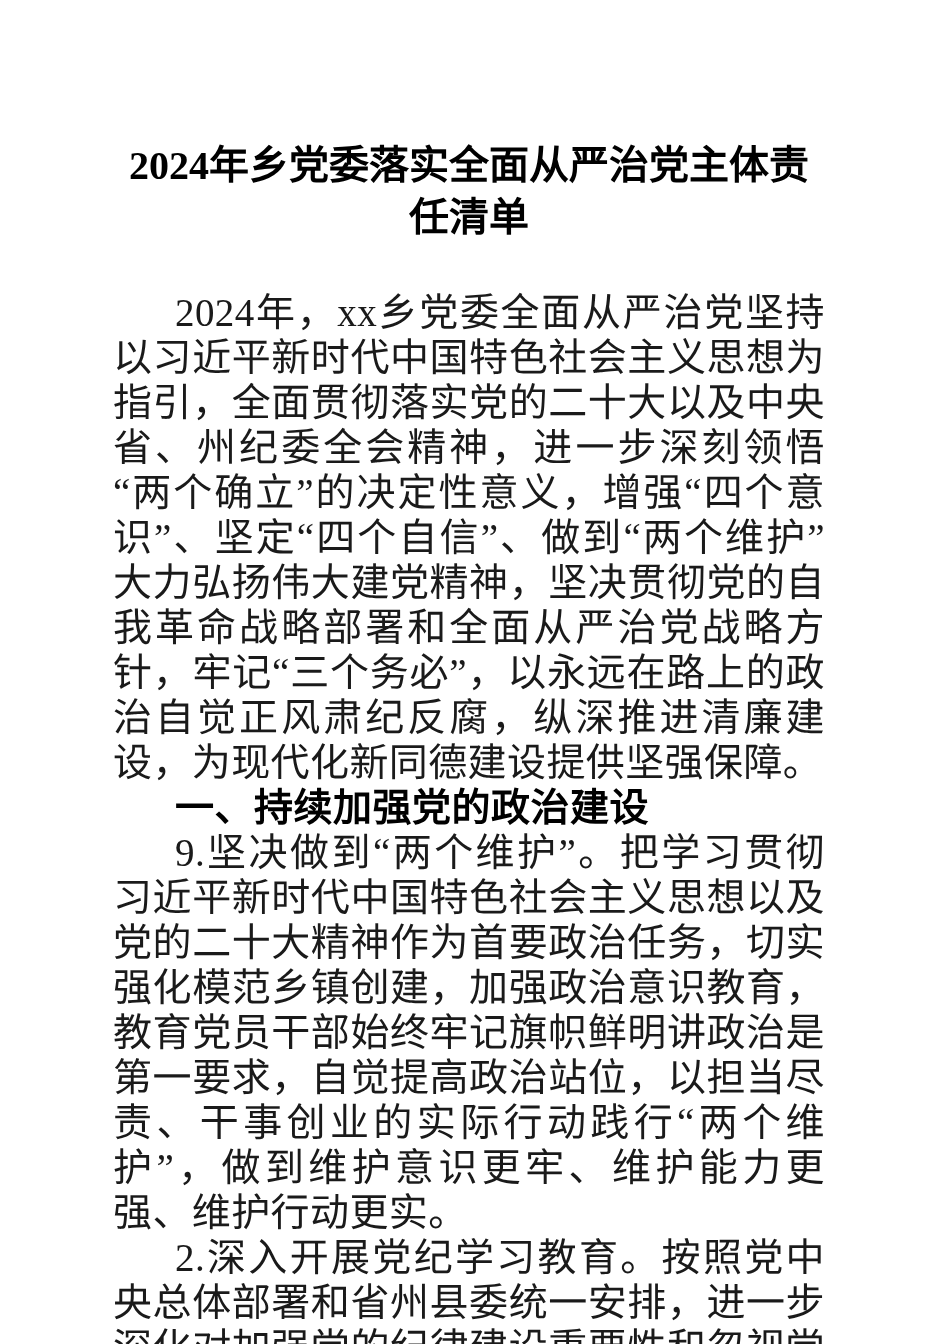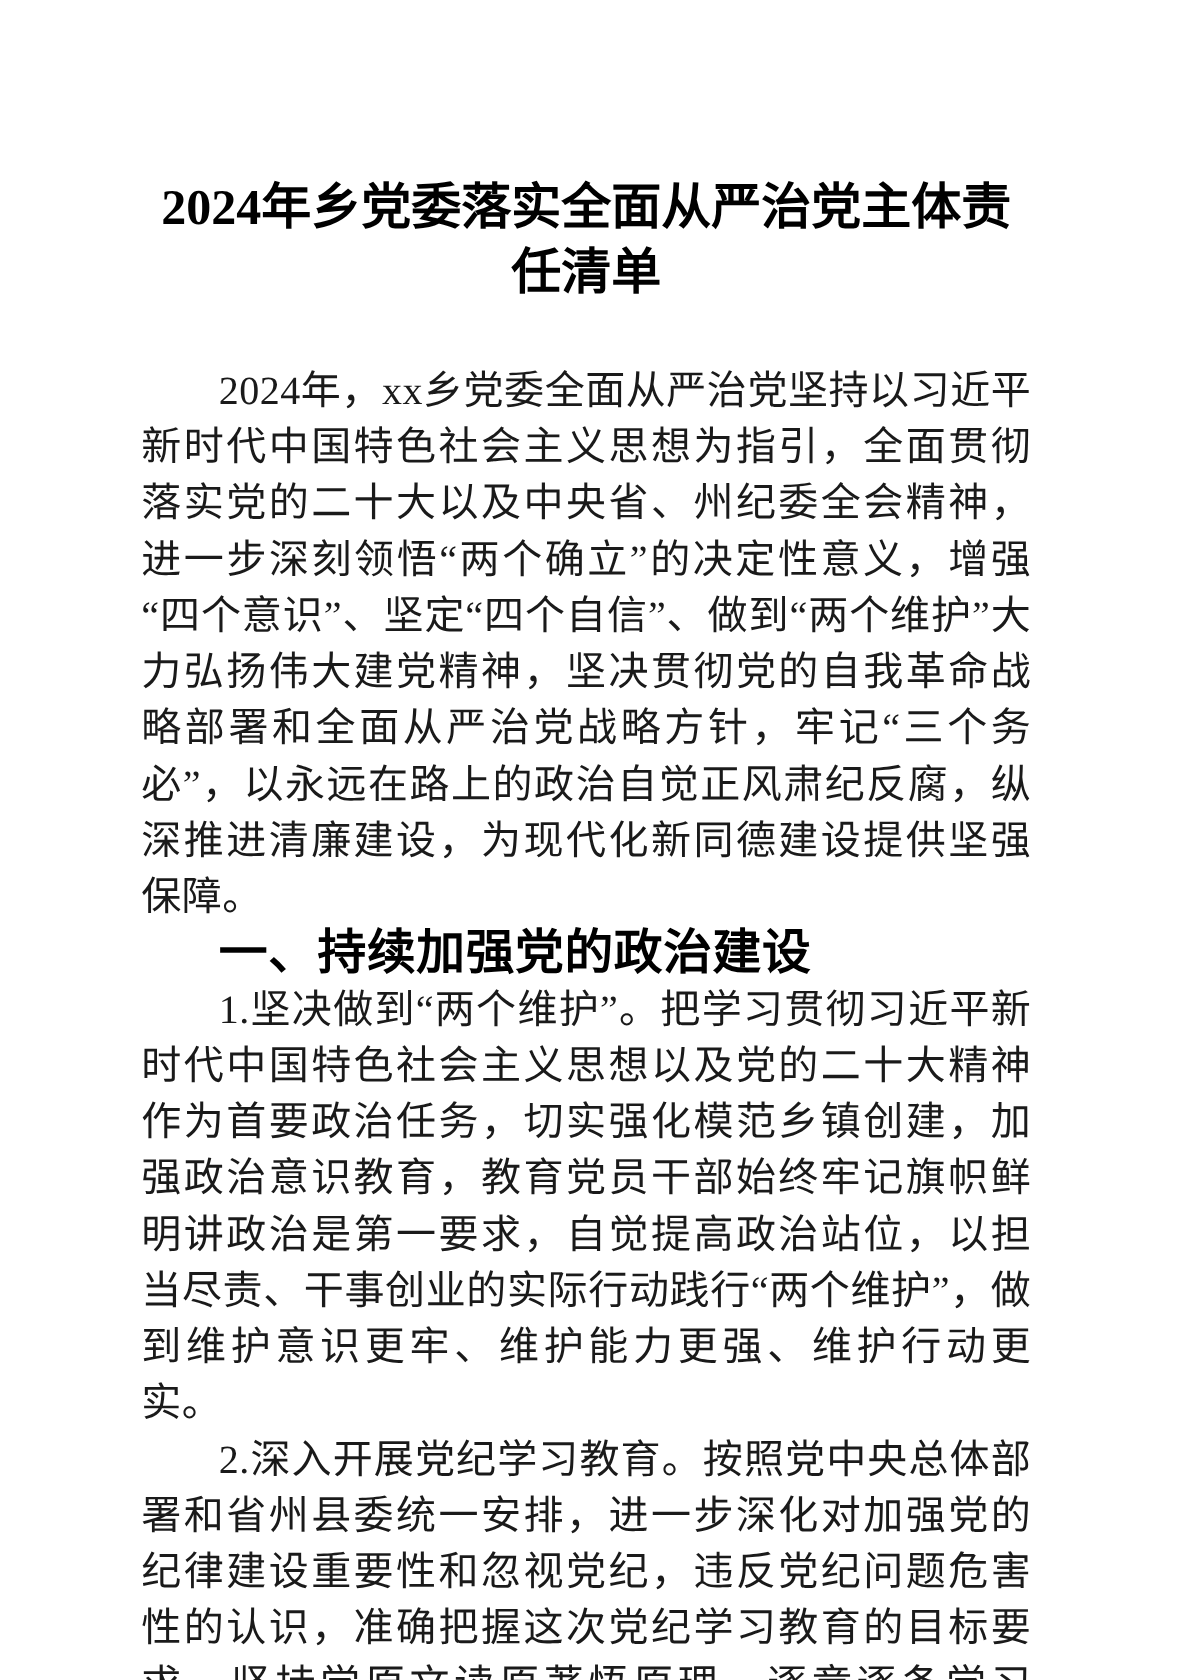--- a/index.html
+++ b/index.html
@@ -46,21 +46,21 @@
     padding-top: 128px;
     width: 712px;
     box-sizing: border-box;
   }
 
   
   .doc-para {
     margin: 0;
     padding: 0;
     font-family: "Liberation Serif", "DejaVu Serif", serif;
-    font-size: 32px;
+    font-size: 39px;
     line-height: 45px;
     text-align: justify;
     text-justify: inter-ideograph;
     text-indent: 62px;
     color: #1a1a1a;
     letter-spacing: 0.4px;
     word-break: break-all;
   }
 
   .doc-para.lead {
@@ -90,18 +90,18 @@
 
 <div class="page">
   <div class="page-body">
 
     <h1 class="doc-title">2024年乡党委落实全面从严治党主体责任清单</h1>
 
     <p class="doc-para lead">2024年，xx乡党委全面从严治党坚持以习近平新时代中国特色社会主义思想为指引，全面贯彻落实党的二十大以及中央省、州纪委全会精神，进一步深刻领悟“两个确立”的决定性意义，增强“四个意识”、坚定“四个自信”、做到“两个维护”大力弘扬伟大建党精神，坚决贯彻党的自我革命战略部署和全面从严治党战略方针，牢记“三个务必”，以永远在路上的政治自觉正风肃纪反腐，纵深推进清廉建设，为现代化新同德建设提供坚强保障。</p>
 
     <h2 class="doc-heading">一、持续加强党的政治建设</h2>
 
-    <p class="doc-para">1.坚决做到“两个维护”。把学习贯彻习近平新时代中国特色社会主义思想以及党的二十大精神作为首要政治任务，切实强化模范乡镇创建，加强政治意识教育，教育党员干部始终牢记旗帜鲜明讲政治是第一要求，自觉提高政治站位，以担当尽责、干事创业的实际行动践行“两个维护”，做到维护意识更牢、维护能力更强、维护行动更实。</p>
+    <p class="doc-para">9.坚决做到“两个维护”。把学习贯彻习近平新时代中国特色社会主义思想以及党的二十大精神作为首要政治任务，切实强化模范乡镇创建，加强政治意识教育，教育党员干部始终牢记旗帜鲜明讲政治是第一要求，自觉提高政治站位，以担当尽责、干事创业的实际行动践行“两个维护”，做到维护意识更牢、维护能力更强、维护行动更实。</p>
 
     <p class="doc-para clipped">2.深入开展党纪学习教育。按照党中央总体部署和省州县委统一安排，进一步深化对加强党的纪律建设重要性和忽视党纪，违反党纪问题危害性的认识，准确把握这次党纪学习教育的目标要求，坚持学原文读原著悟原理，逐章逐条学习《中国共产党纪律处分条例》，结合实际抓好以案促学，加强研究解</p>
 
   </div>
 </div>
 
 </body></html>

